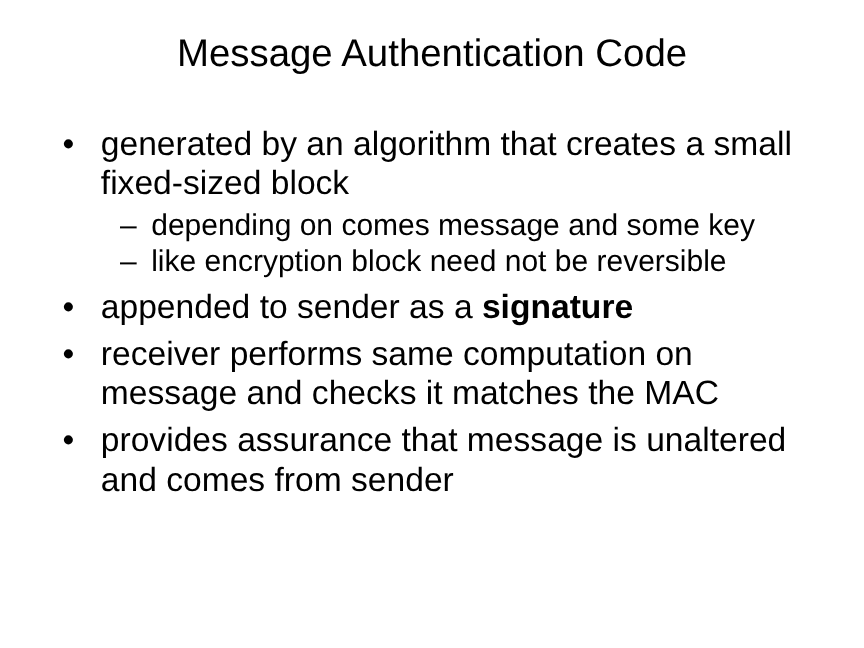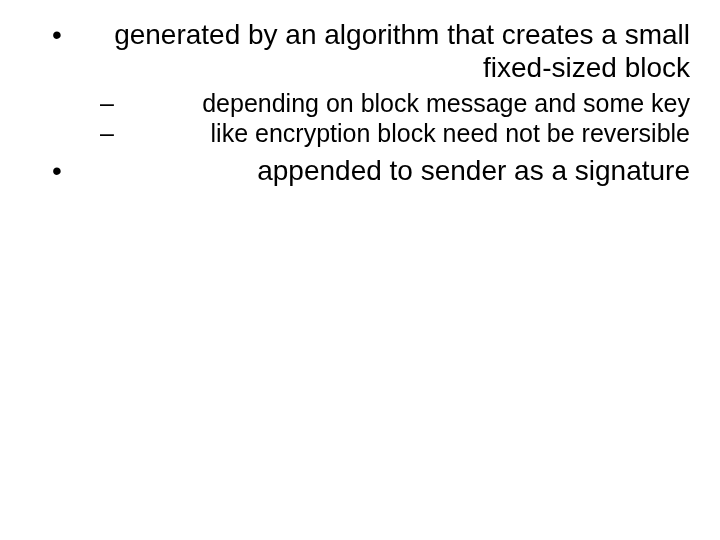--- a/index.html
+++ b/index.html
@@ -27,21 +27,20 @@
     list-style: none;
     padding: 0;
     margin: 0;
   }
   ul.outer > li {
     font-size: 28px;
     line-height: 1.18;
     margin: 0 0 6px 0;
     padding-left: 54px;
     position: relative;
-    text-align: right;
   }
   ul.outer > li::before {
     content: "•";
     position: absolute;
     left: 22px;
     top: 0;
     font-size: 28px;
   }
   ul.inner {
     list-style: none;
@@ -54,36 +53,43 @@
     padding-left: 42px;
     position: relative;
   }
   ul.inner > li::before {
     content: "–";
     position: absolute;
     left: 16px;
     top: 0;
     font-size: 25px;
   }
-  .bold { font-weight: normal; }
+  .bold { font-weight: bold; }
 </style>
 </head>
 <body>
 
 <div class="slide">
+  <h1 class="title">Message Authentication Code</h1>
 
   <ul class="outer">
     <li>
       <span>generated by an algorithm that creates a small fixed-sized block</span>
       <ul class="inner">
         <li>
-          <span>depending on block message and some key</span>
+          <span>depending on comes message and some key</span>
         </li>
         <li>
           <span>like encryption block need not be reversible</span>
         </li>
       </ul>
     </li>
     <li>
       <span>appended to sender as a </span><span class="bold">signature</span>
     </li>
+    <li>
+      <span>receiver performs same computation on message and checks it matches the MAC</span>
+    </li>
+    <li>
+      <span>provides assurance that message is unaltered and comes from sender</span>
+    </li>
   </ul>
 </div>
 
 </body></html>

